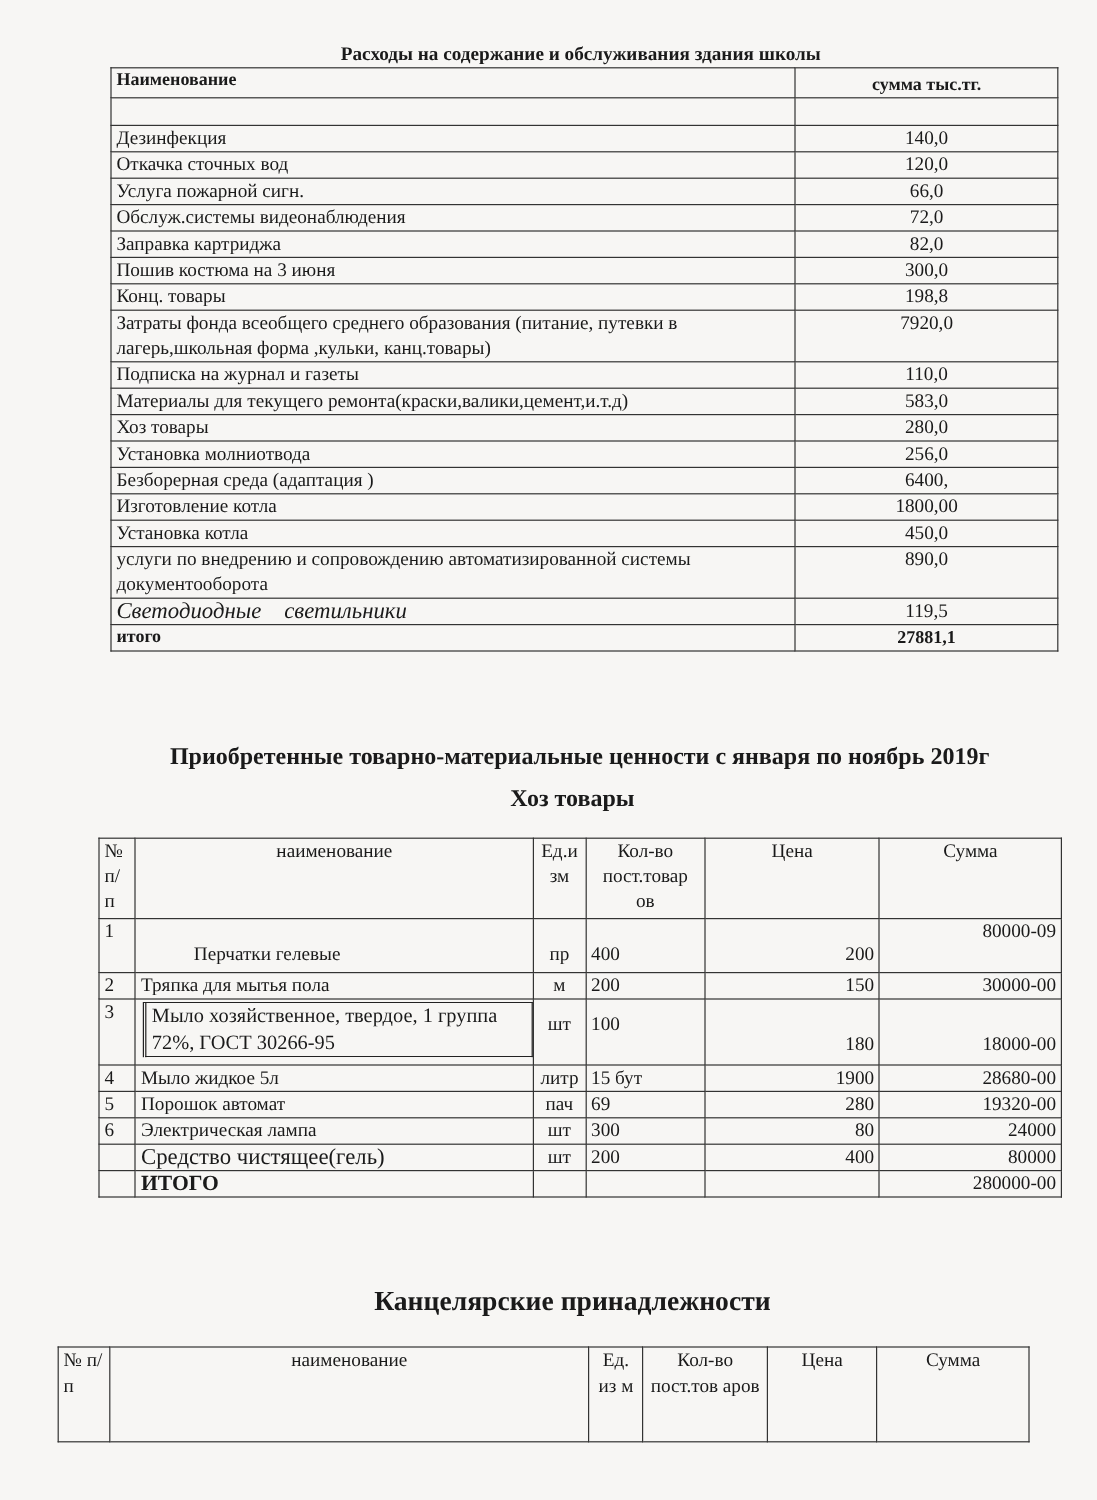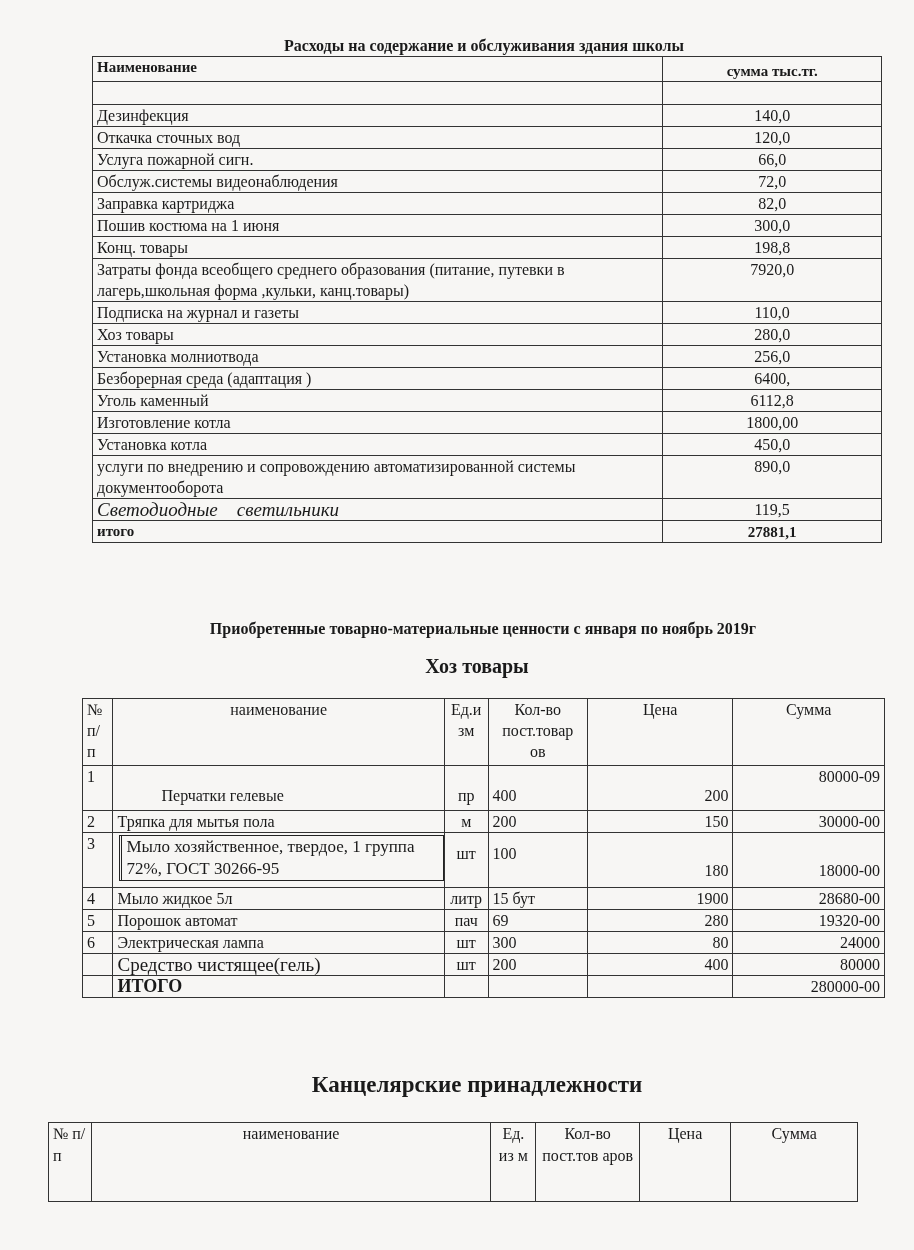--- a/index.html
+++ b/index.html
@@ -21,21 +21,21 @@
   #t1 .hdr td { font-weight:bold; height:24px; font-size:15px; }
   #t1 .hdr td.sum { vertical-align:bottom; }
   #t1 .empty td { height:22px; }
   #t1 td { height:21px; line-height:21px; }
   #t1 td.sum { vertical-align:bottom; line-height:20px;text-align:center; }
   #t1 td.sum.top { vertical-align:top; }
   #t1 tr.tall td { height:42px; line-height:21px; }
   #t1 tr.big td.name { font-size:19px;font-style:italic; }
   #t1 tr.total td { font-weight:bold; font-size:15px; }
 
-  .title2 { left:0; width:914px; top:620px; text-align:center; font-weight:bold; font-size:16px; padding-left:52px; box-sizing:border-box; }
+  .title2 { left:0; width:914px; top:620px; text-align:center; font-weight:bold; font-size:20px; padding-left:52px; box-sizing:border-box; }
   .title3 { left:0; width:914px; top:655px; text-align:center; font-weight:bold; font-size:20px; padding-left:40px; box-sizing:border-box; }
 
   
   #t2 { left:82px; top:698px; width:803px; }
   #t2 td { line-height:21px; }
   #t2 .hdr td { text-align:center; height:66px; font-size:16px; }
   #t2 .hdr td.no { text-align:left; }
   #t2 .c-no { width:22px; }
   #t2 .c-name { width:295px; }
   #t2 .c-unit { width:35px; text-align:center; }
@@ -94,50 +94,50 @@
       </tr>
   <tr>
         <td class="name">Обслуж.системы видеонаблюдения</td>
         <td class="sum">72,0</td>
       </tr>
   <tr>
         <td class="name">Заправка картриджа</td>
         <td class="sum">82,0</td>
       </tr>
   <tr>
-        <td class="name">Пошив костюма на 1 июня</td>
+        <td class="name">Пошив костюма на 3 июня</td>
         <td class="sum">300,0</td>
       </tr>
   <tr>
         <td class="name">Конц. товары</td>
         <td class="sum">198,8</td>
       </tr>
   <tr class="tall">
         <td class="name">Затраты фонда всеобщего среднего образования (питание, путевки в лагерь,школьная форма ,кульки, канц.товары)</td>
         <td class="sum top">7920,0</td>
       </tr>
   <tr>
         <td class="name">Подписка на журнал и газеты</td>
         <td class="sum">110,0</td>
       </tr>
   <tr>
+        <td class="name">Материалы для текущего ремонта(краски,валики,цемент,и.т.д)</td>
+        <td class="sum">583,0</td>
+      </tr>
+  <tr>
         <td class="name">Хоз товары</td>
         <td class="sum">280,0</td>
       </tr>
   <tr>
         <td class="name">Установка молниотвода</td>
         <td class="sum">256,0</td>
       </tr>
   <tr>
         <td class="name">Безборерная среда (адаптация )</td>
         <td class="sum">6400,</td>
-      </tr>
-  <tr>
-        <td class="name">Уголь каменный</td>
-        <td class="sum">6112,8</td>
       </tr>
   <tr>
         <td class="name">Изготовление котла</td>
         <td class="sum">1800,00</td>
       </tr>
   <tr>
         <td class="name">Установка котла</td>
         <td class="sum">450,0</td>
       </tr>
   <tr class="tall">

